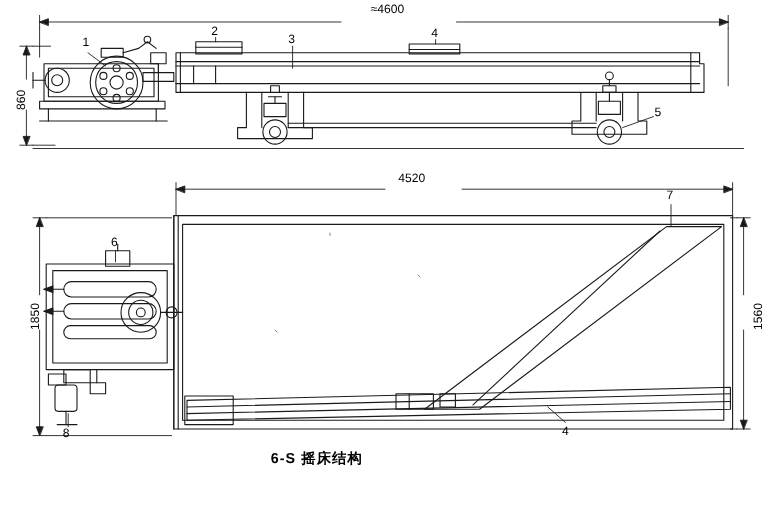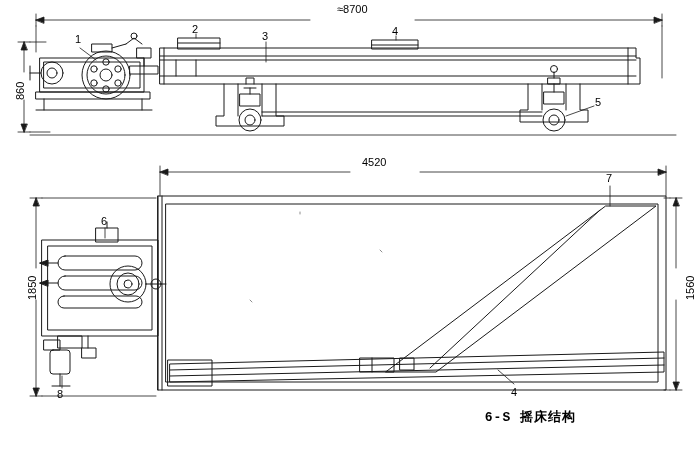--- a/index.html
+++ b/index.html
@@ -3,22 +3,22 @@
 <meta charset="utf-8">
 <style>
   html,body{margin:0;padding:0;background:#fff;}
   body{width:700px;height:464px;position:relative;overflow:hidden;
        font-family:"Liberation Sans",sans-serif;color:#000;}
   #stage{position:absolute;left:0;top:0;width:700px;height:464px;}
   svg{position:absolute;left:0;top:0;}
   .lbl{position:absolute;font-size:11px;color:#000;white-space:nowrap;}
   .lbl-v{position:absolute;font-size:11px;color:#000;white-space:nowrap;
          transform:rotate(-90deg);transform-origin:left top;}
-  #title{position:absolute;left:0;top:408px;width:576px;text-align:right;
-         font-size:13px;font-weight:bold;letter-spacing:1px;font-family:Liberation Mono, monospace;}
+  #title{position:absolute;left:0;top:408px;width:576px;text-align:center;
+         font-size:13px;font-weight:bold;letter-spacing:1px;}
   #legend{position:absolute;left:0;top:434px;width:700px;text-align:center;
           font-size:11.5px;letter-spacing:0.2px;}
 </style>
 </head>
 <body>
 
 <div id="stage">
 
 <svg width="700" height="464" viewBox="0 0 700 464">
   <g fill="none" stroke="#1a1a1a" stroke-width="1" stroke-linecap="round" stroke-linejoin="round">
@@ -229,21 +229,21 @@
     <g stroke-width="0.8">
       <line x1="105" y1="238" x2="105" y2="228"></line>
       <line x1="610" y1="186" x2="610" y2="206"></line>
       <line x1="62" y1="376" x2="62" y2="388"></line>
       <line x1="514" y1="384" x2="498" y2="370"></line>
     </g>
 
   </g>
 </svg>
 
-<div class="lbl" style="left:337px;top:3px;">≈8700</div>
+<div class="lbl" style="left:337px;top:3px;">≈4600</div>
 <div class="lbl-v" style="left:14px;top:100px;">860</div>
 <div class="lbl" style="left:362px;top:156px;">4520</div>
 <div class="lbl-v" style="left:26px;top:300px;">1850</div>
 <div class="lbl-v" style="left:684px;top:300px;">1560</div>
 
 <div class="lbl" style="left:75px;top:33px;">1</div>
 <div class="lbl" style="left:192px;top:23px;">2</div>
 <div class="lbl" style="left:262px;top:30px;">3</div>
 <div class="lbl" style="left:392px;top:25px;">4</div>
 <div class="lbl" style="left:595px;top:96px;">5</div>

